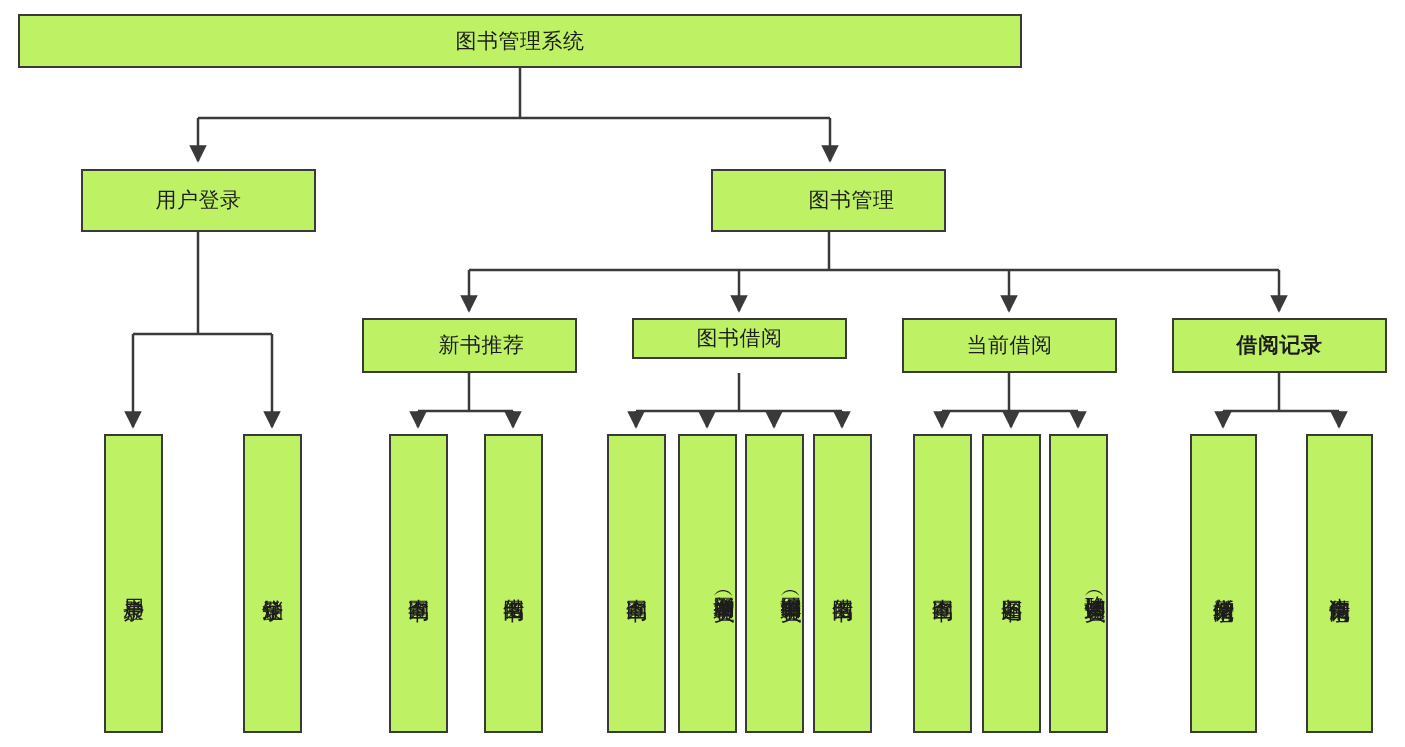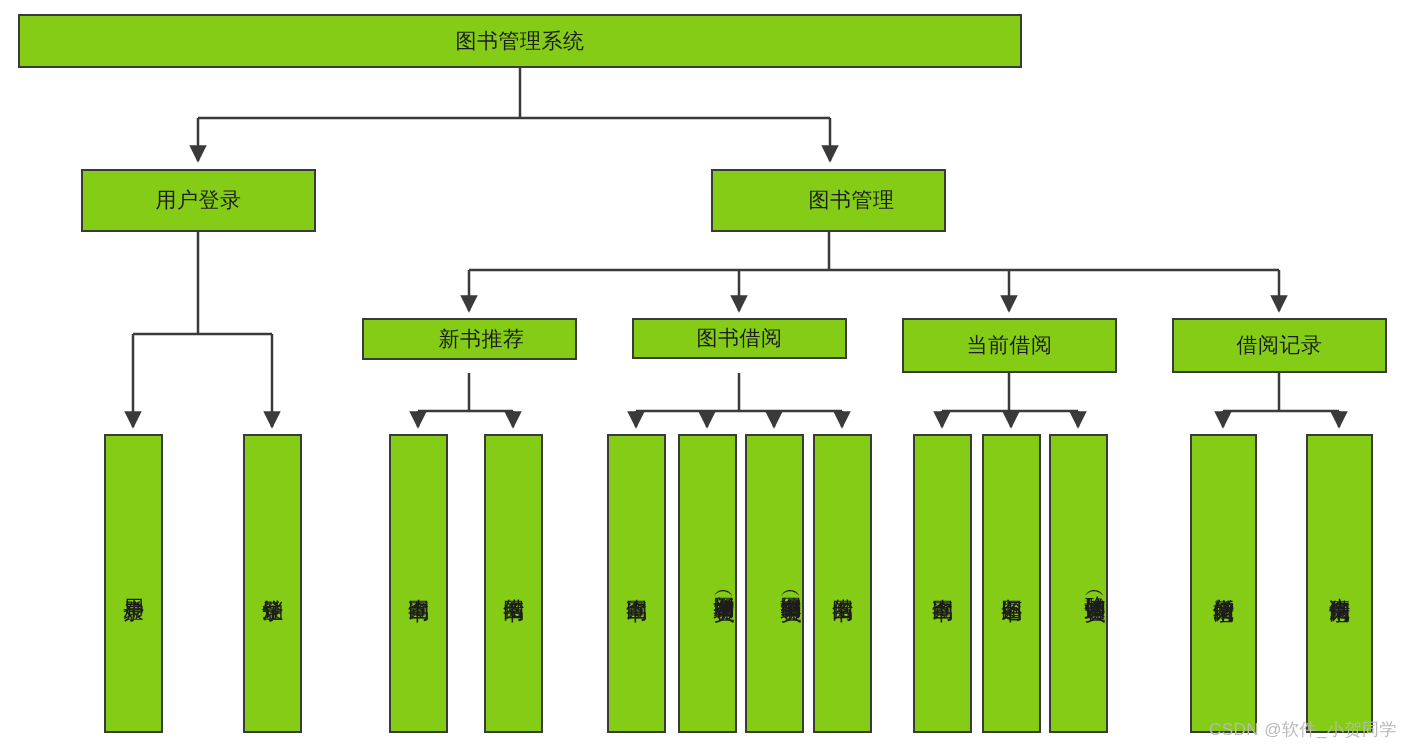--- a/index.html
+++ b/index.html
@@ -21,21 +21,21 @@
     position: absolute;
     left: 0;
     top: 0;
     width: 1405px;
     height: 747px;
   }
   .node {
     position: absolute;
     box-sizing: border-box;
     border: 2.5px solid #3a3a3a;
-    background: #84cc16;
+    background: #bef264;
     color: #1d1d1d;
     display: flex;
     align-items: center;
     justify-content: center;
     text-align: left;
     line-height: 1.08;
     z-index: 2;
   }
   .node.horiz {
     font-size: 21px;
@@ -129,30 +129,30 @@
   <div id="nodes-layer">
       <div class="node horiz" style="left: 18px; top: 14px; width: 1004px; height: 54px;">
         <span class="node-label">图书管理系统</span>
       </div>
       <div class="node horiz" style="left: 81px; top: 169px; width: 235px; height: 63px;">
         <span class="node-label">用户登录</span>
       </div>
       <div class="node horiz" style="left: 711px; top: 169px; width: 235px; height: 63px; padding-left: 46px;">
         <span class="node-label">图书管理</span>
       </div>
-      <div class="node horiz" style="left: 362px; top: 318px; width: 215px; height: 42px; padding-left: 24px;">
+      <div class="node horiz" style="left: 362px; top: 318px; width: 215px; height: 55px; padding-left: 24px;">
         <span class="node-label">新书推荐</span>
       </div>
       <div class="node horiz" style="left: 632px; top: 318px; width: 215px; height: 41px;">
         <span class="node-label">图书借阅</span>
       </div>
       <div class="node horiz" style="left: 902px; top: 318px; width: 215px; height: 55px;">
         <span class="node-label">当前借阅</span>
       </div>
-      <div class="node horiz" style="left: 1172px; top: 318px; width: 215px; height: 55px;">
+      <div class="node horiz" style="left: 1172px; top: 318px; width: 215px; height: 55px; font-weight: bold;">
         <span class="node-label">借阅记录</span>
       </div>
       <div class="node vert centered" style="left: 104px; top: 434px; width: 59px; height: 299px;">
         <span class="node-label">用户登录</span>
       </div>
       <div class="node vert centered" style="left: 243px; top: 434px; width: 59px; height: 299px;">
         <span class="node-label">注销登录</span>
       </div>
       <div class="node vert centered" style="left: 389px; top: 434px; width: 59px; height: 299px;">
         <span class="node-label">查询图书</span>
@@ -182,14 +182,13 @@
         <span class="node-label">确认归还（管理员）</span>
       </div>
       <div class="node vert centered" style="left: 1190px; top: 434px; width: 67px; height: 299px;">
         <span class="node-label">新增借阅记录</span>
       </div>
       <div class="node vert centered" style="left: 1306px; top: 434px; width: 67px; height: 299px;">
         <span class="node-label">查询借阅记录</span>
       </div>
     </div>
 
-  <div class="watermark">CSDN @软件_小贺同学</div>
 </div>
 
 </body></html>

